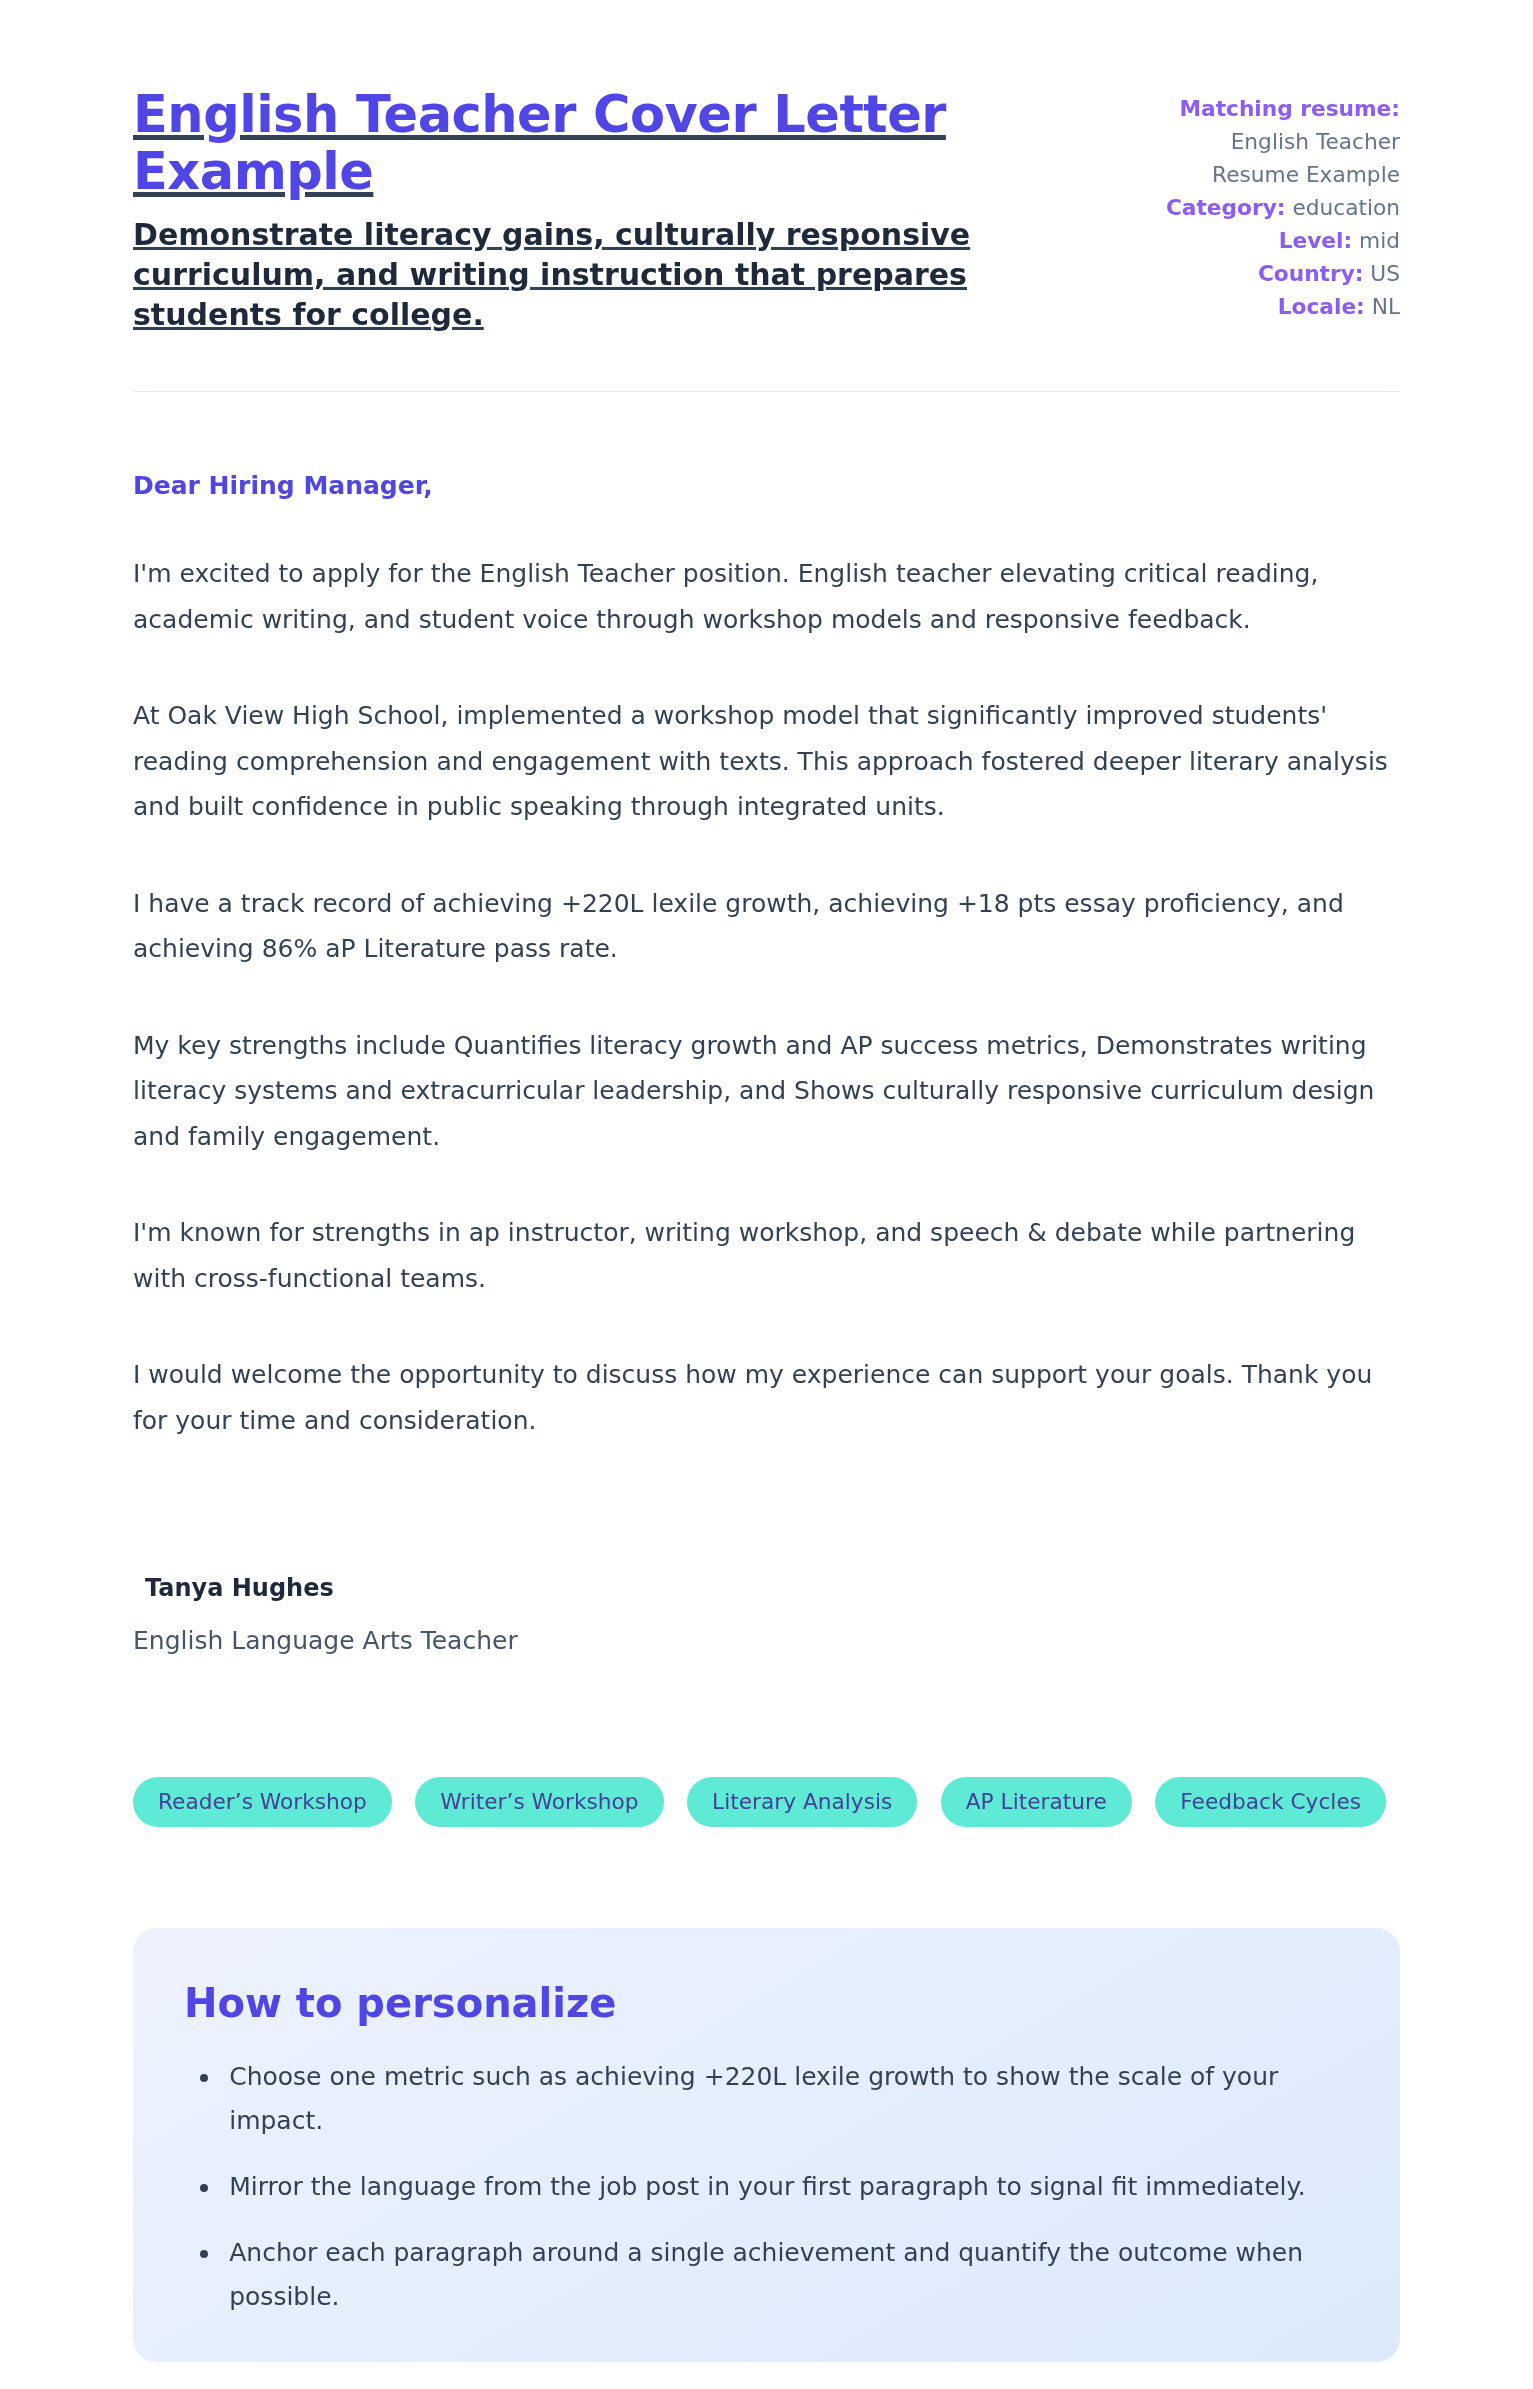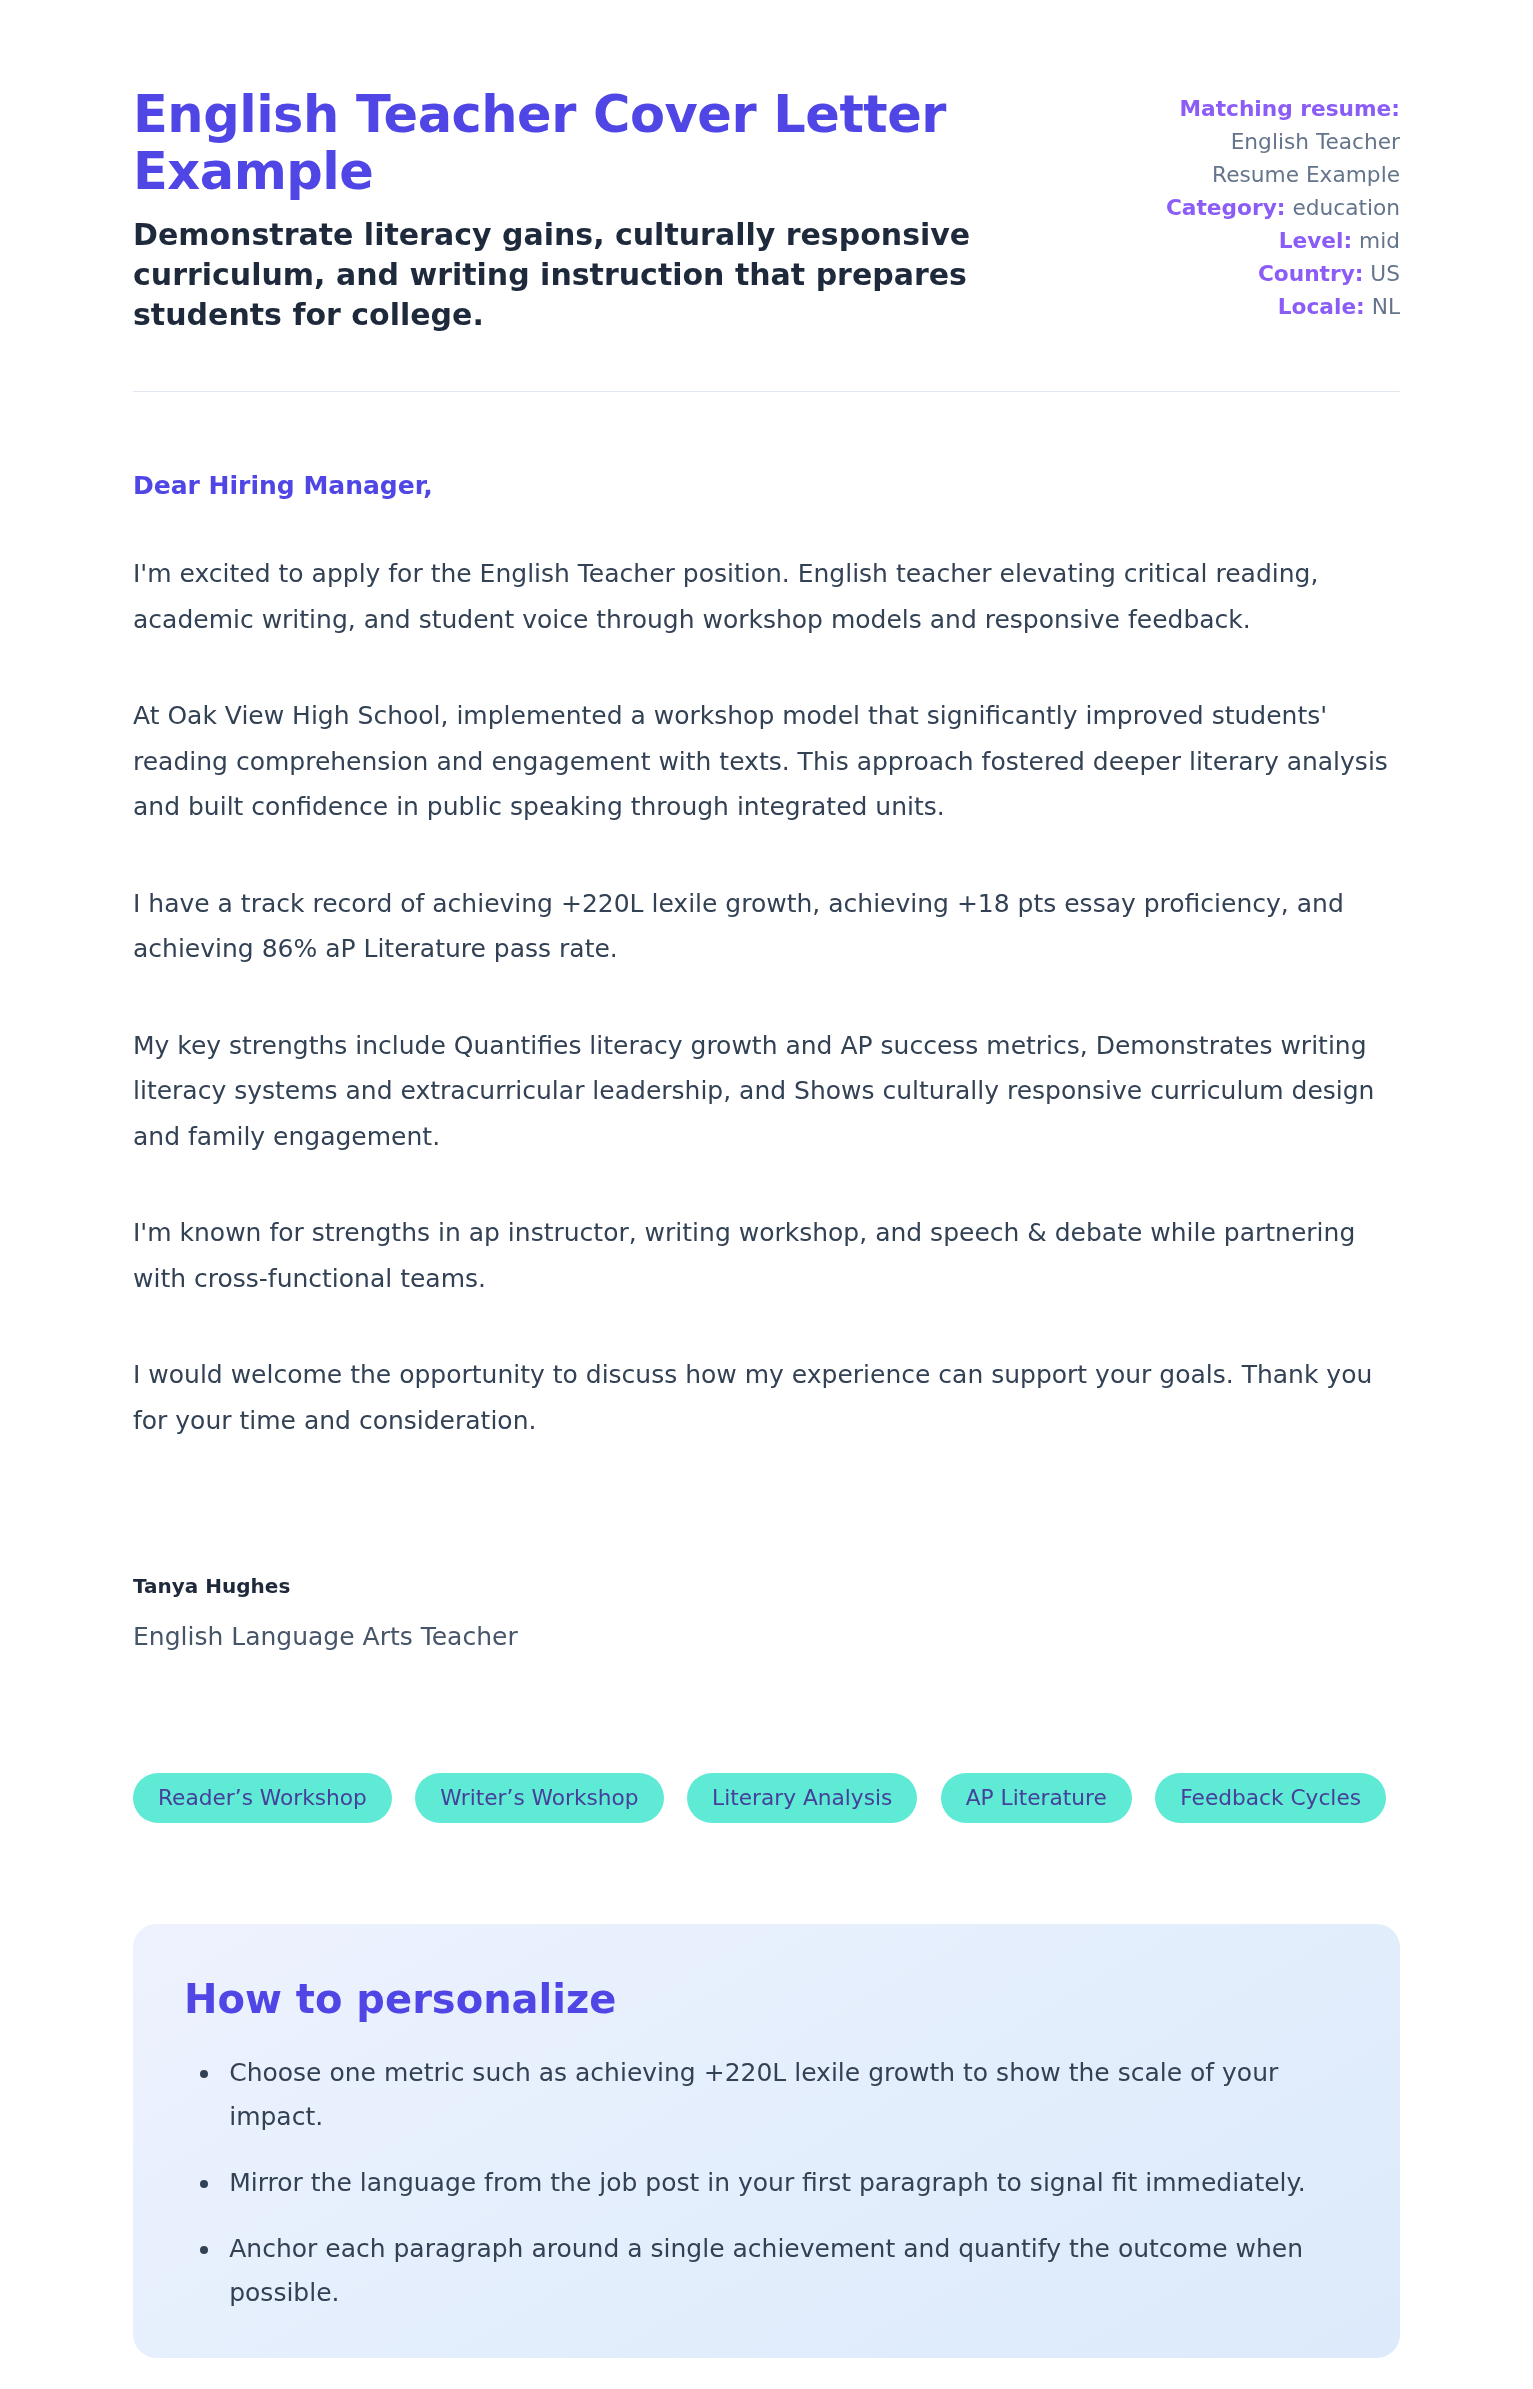--- a/index.html
+++ b/index.html
@@ -18,21 +18,21 @@
 
   
   .header {
     display: flex;
     justify-content: space-between;
     align-items: flex-start;
     gap: 54px;
     padding-bottom: 56px;
     border-bottom: 0.9px solid #e2e8f0;
   }
-  .header-left { max-width: 911px; }
+  .header-left { max-width: 911px; text-decoration: underline; }
   .page-title {
     margin: 0 0 14.4px 0;
     font-size: 51px;
     line-height: 1.12;
     font-weight: 800;
     letter-spacing: -0.5px;
     color: #4f46e5;
   }
   .page-subtitle {
     margin: 0;
@@ -61,22 +61,22 @@
     color: #4f46e5;
   }
   .para {
     margin: 0 0 51px 0;
     font-size: 25px;
     line-height: 1.82;
     color: #334155;
   }
   .signature { margin-top: 131px; }
   .sig-name {
-    margin: 0;
-    font-size: 20px;
+    margin: 12px;
+    font-size: 24px;
     font-weight: 700;
     color: #1e293b;
   }
   .sig-title {
     margin: 23.5px 0 0 0;
     font-size: 25px;
     color: #475569;
   }
 
   

